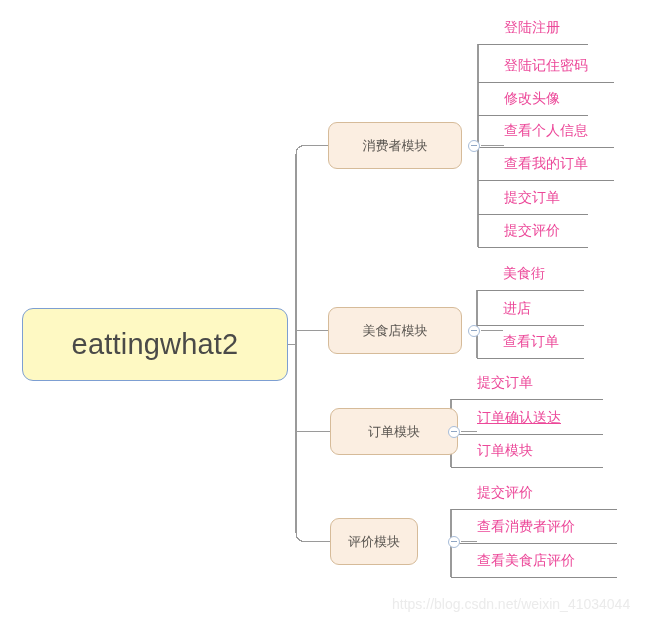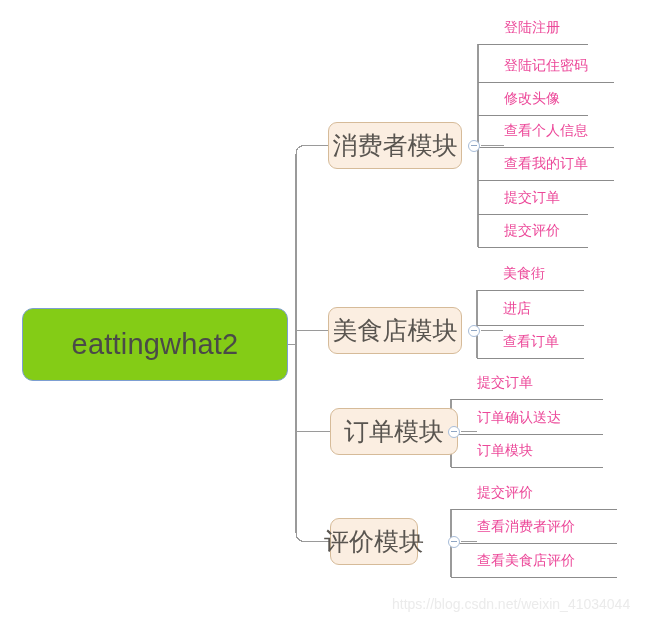--- a/index.html
+++ b/index.html
@@ -21,21 +21,21 @@
     top: 0;
     width: 665px;
     height: 621px;
     pointer-events: none;
   }
 
   
   .root-node {
     position: absolute;
     box-sizing: border-box;
-    background: #84cc16;
+    background: #fef9c3;
     border: 1.3px solid #7d9fd2;
     border-radius: 11px;
     display: flex;
     align-items: center;
     justify-content: center;
     color: #4a4a48;
     font-size: 29px;
     letter-spacing: 0.2px;
     white-space: nowrap;
   }
@@ -44,21 +44,21 @@
   .branch-node {
     position: absolute;
     box-sizing: border-box;
     background: #fbeee1;
     border: 1.2px solid #d6bb99;
     border-radius: 9px;
     display: flex;
     align-items: center;
     justify-content: center;
     color: #595550;
-    font-size: 25px;
+    font-size: 13px;
     white-space: nowrap;
   }
 
   
   .leaf-node {
     position: absolute;
     color: #ec4899;
     font-size: 14px;
     white-space: nowrap;
     line-height: 1;
@@ -151,21 +151,21 @@
       </div>
       <div class="toggle" style="left: 468px; top: 324.5px;"></div>
       <div class="leaf-node" style="left: 503px; top: 266px;">美食街</div>
       <div class="leaf-node" style="left: 503px; top: 301px;">进店</div>
       <div class="leaf-node" style="left: 503px; top: 334px;">查看订单</div>
       <div class="branch-node" style="left: 330px; top: 408px; width: 128px; height: 47px;">
         <span>订单模块</span>
       </div>
       <div class="toggle" style="left: 448px; top: 425.5px;"></div>
       <div class="leaf-node" style="left: 477px; top: 375px;">提交订单</div>
-      <div class="leaf-node" style="left: 477px; top: 410px;">订单确认送达</div>
+      <div class="leaf-node" style="left: 477px; top: 410px; text-decoration: underline;">订单确认送达</div>
       <div class="leaf-node" style="left: 477px; top: 443px;">订单模块</div>
       <div class="branch-node" style="left: 330px; top: 518px; width: 88px; height: 47px;">
         <span>评价模块</span>
       </div>
       <div class="toggle" style="left: 448px; top: 535.5px;"></div>
       <div class="leaf-node" style="left: 477px; top: 485px;">提交评价</div>
       <div class="leaf-node" style="left: 477px; top: 519px;">查看消费者评价</div>
       <div class="leaf-node" style="left: 477px; top: 553px;">查看美食店评价</div>
     </div>
 

